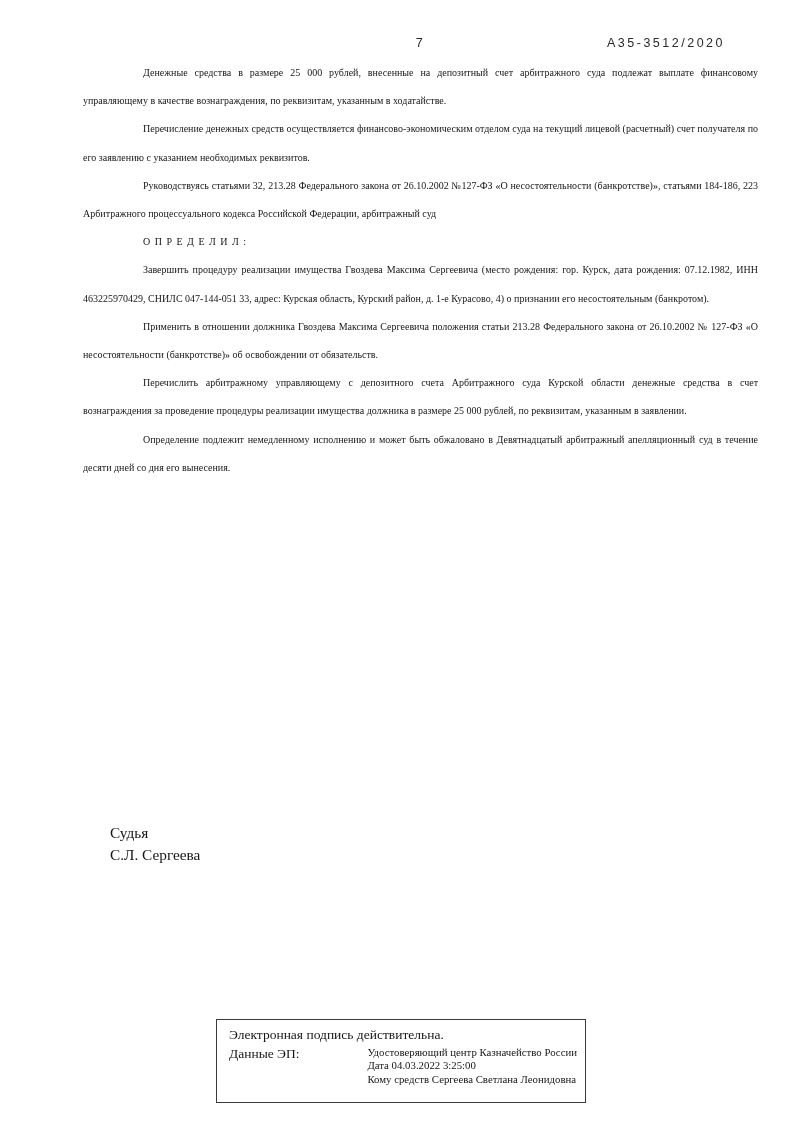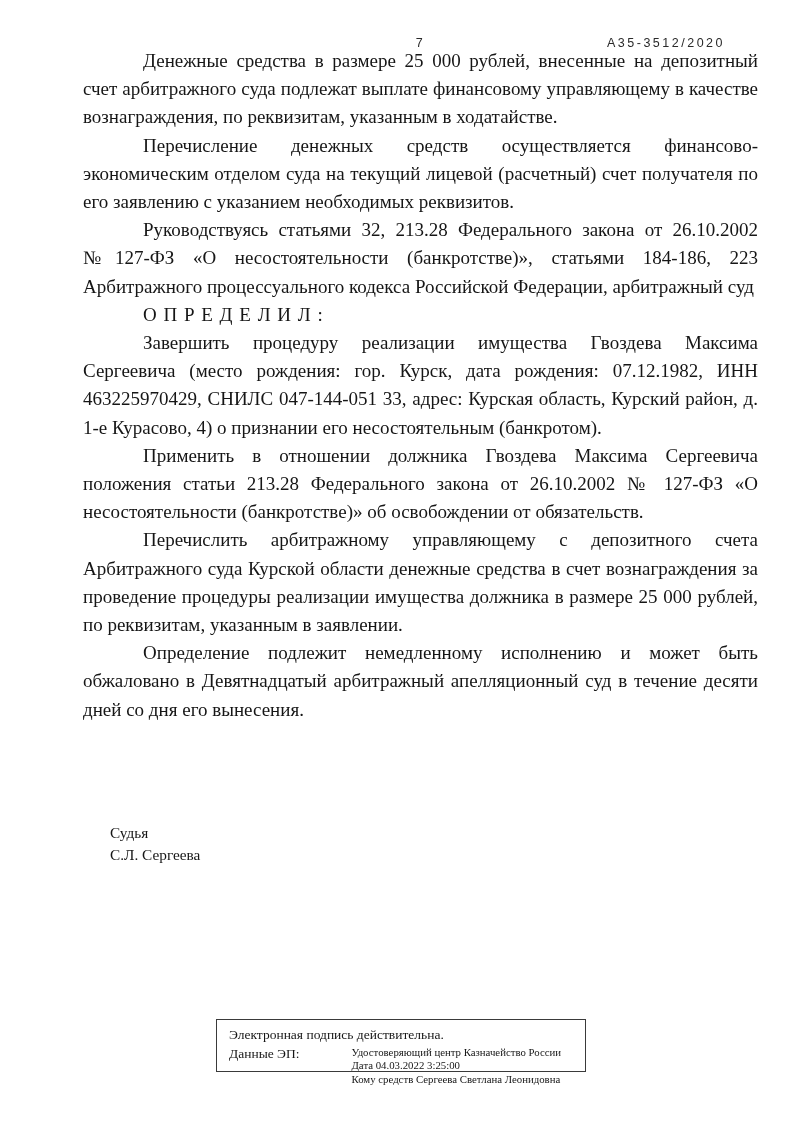--- a/index.html
+++ b/index.html
@@ -38,24 +38,24 @@
   .case-number {
     position: absolute;
     right: 33px;
     top: 0;
     white-space: nowrap;
   }
 
   
   .doc-body {
     position: absolute;
-    top: 47px;
+    top: 59px;
     left: 83px;
     width: 675px;
-    font-size: 19px;
+    font-size: 10px;
     line-height: 28.2px;
   }
   .doc-body p {
     margin: 0;
     text-indent: 60px;
     text-align: justify;
   }
   .ruling-heading {
     margin: 0;
     text-indent: 0;
@@ -78,35 +78,36 @@
     line-height: 22px;
     flex-direction: column;
   }
 
   
   .esignature-stamp {
     position: absolute;
     left: 216px;
     top: 1019px;
     width: 370px;
-    height: 53px;
+    height: 84px;
     box-sizing: border-box;
     border: 1.5px solid #3a3a3a;
     padding: 6px 8px 6px 12px;
     background: #ffffff;
   }
   .stamp-validity {
     font-size: 13.5px;
     line-height: 17px;
     margin-bottom: 3px;
     white-space: nowrap;
   }
   .stamp-row {
     display: flex;
     align-items: flex-start;
+    justify-content: space-between;
   }
   .stamp-label {
     font-size: 13.5px;
     line-height: 15px;
     white-space: nowrap;
     margin-right: 13px;
   }
   .stamp-details {
     font-size: 10.8px;
     line-height: 13.4px;

